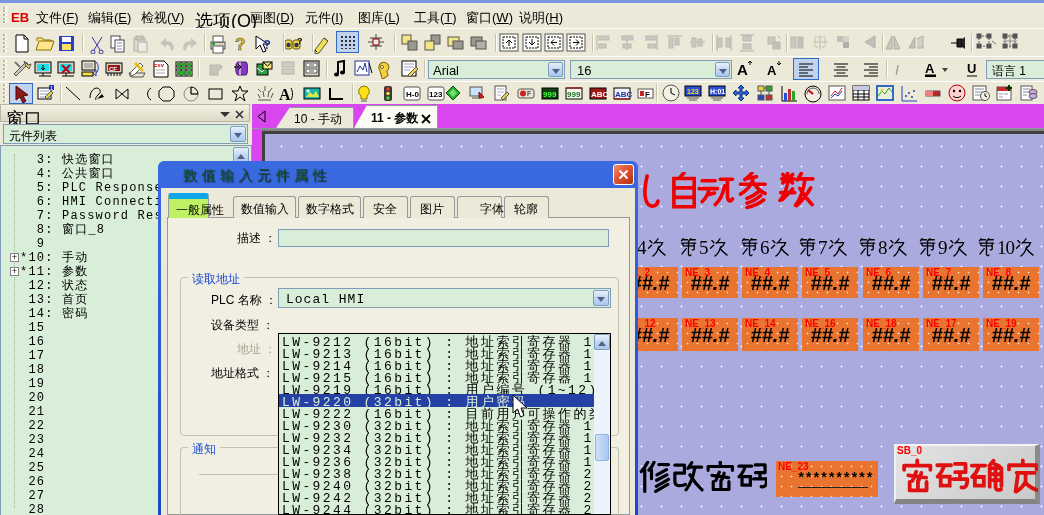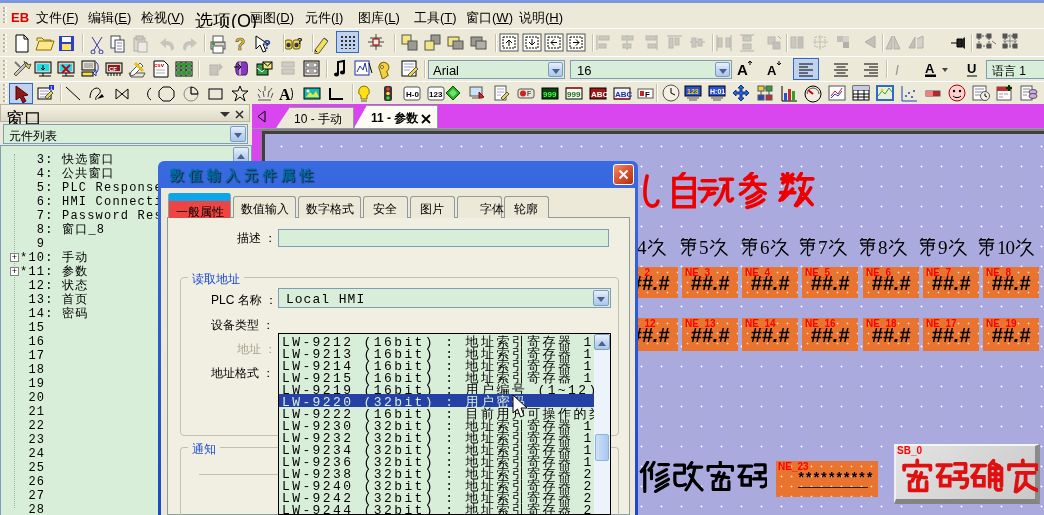--- a/index.html
+++ b/index.html
@@ -875,21 +875,21 @@
         <use href="#gding" transform="translate(306,9)"></use>
   </svg>
  </div>
 </div>
 
 <div class="ab" id="dialog" style="left:158px;top:161px;width:480px;height:354px">
 
  <div class="ab" style="left:0;top:0;width:480px;height:354px;background:linear-gradient(180deg,#3a6ae0,#1c48cc);border-radius:6px 6px 0 0"></div>
  <div class="ab" style="left:3px;top:27px;width:474px;height:327px;background:#ece9d8"></div>
 
- <div class="ab" style="left:12px;top:6px;font-size:14px;font-weight:bold;color:#0369a1;letter-spacing:4.5px;text-shadow:1px 1px 1px #123;white-space:nowrap">数值输入元件属性</div>
+ <div class="ab" style="left:25px;top:6px;font-size:14px;font-weight:normal;color:#14532d;letter-spacing:4.5px;text-shadow:1px 1px 1px #123;white-space:nowrap">数值输入元件属性</div>
  <div class="ab" style="left:455px;top:3px;width:21px;height:21px;border:1px solid #fff;border-radius:3px;background:linear-gradient(135deg,#f0926c,#e25937 40%,#b03010)">
    <svg width="19" height="19" viewBox="0 0 19 19">
         <path d="M5.5,5.5 L13.5,13.5 M13.5,5.5 L5.5,13.5" stroke="#fff" stroke-width="2"></path>
       </svg>
  </div>
 
  <div class="ab" style="left:9px;top:56px;width:463px;height:298px;background:#f1efe2;border:1px solid #919b9c"></div>
  <div class="ab" style="left:75px;top:35px;width:63px;height:22px;background:#ece9d8;border:1px solid #919b9c;border-bottom:none;border-radius:3px 3px 0 0">
       <div class="dlbl" style="left:7px;top:4px">数值输入</div>
     </div>
@@ -901,21 +901,21 @@
     </div>
  <div class="ab" style="left:252px;top:35px;width:45px;height:22px;background:#ece9d8;border:1px solid #919b9c;border-bottom:none;border-radius:3px 3px 0 0">
       <div class="dlbl" style="left:9px;top:4px">图片</div>
     </div>
  <div class="ab" style="left:299px;top:35px;width:45px;height:22px;background:#ece9d8;border:1px solid #919b9c;border-bottom:none;border-radius:3px 3px 0 0">
       <div class="dlbl" style="left:22px;top:4px">字体</div>
     </div>
  <div class="ab" style="left:346px;top:35px;width:45px;height:22px;background:#ece9d8;border:1px solid #919b9c;border-bottom:none;border-radius:3px 3px 0 0">
       <div class="dlbl" style="left:9px;top:4px">轮廓</div>
     </div>
- <div class="ab" style="left:10px;top:32px;width:63px;height:25px;background:#ef4444;border:1px solid #919b9c;border-bottom:none;border-top:8px solid #0ea5e9;border-radius:3px 3px 0 0">
+ <div class="ab" style="left:10px;top:32px;width:41px;height:25px;background:#bef264;border:1px solid #919b9c;border-bottom:none;border-top:6px solid #0ea5e9;border-radius:3px 3px 0 0">
       <div class="dlbl" style="left:7px;top:3px">一般属性</div>
     </div>
 
  <div class="dlbl" style="left:79px;top:69px">描述 ：</div>
  <div class="ab field" style="left:120px;top:68px;width:331px;height:18px"></div>
 
  <div class="ab" style="left:22px;top:116px;width:439px;height:159px;border:1px solid #c3c0ae;border-radius:4px"></div>
  <div class="dlbl" style="left:30px;top:110px;background:#f1efe2;padding:0 4px;color:#1545d5">读取地址</div>
  <div class="dlbl" style="left:53px;top:131px">PLC  名称  ：</div>
  <div class="ab field" style="left:120px;top:127px;width:333px;height:20px">

